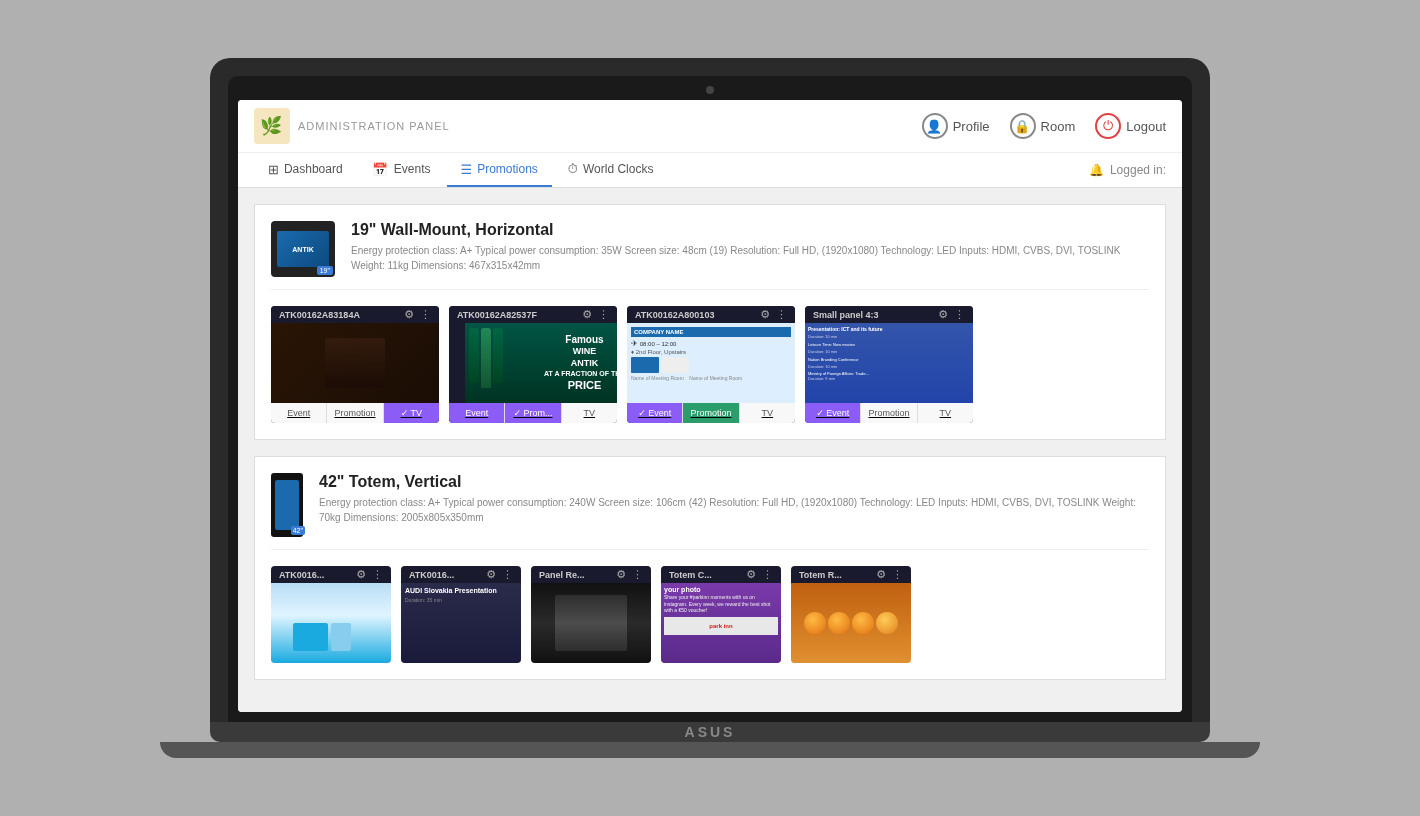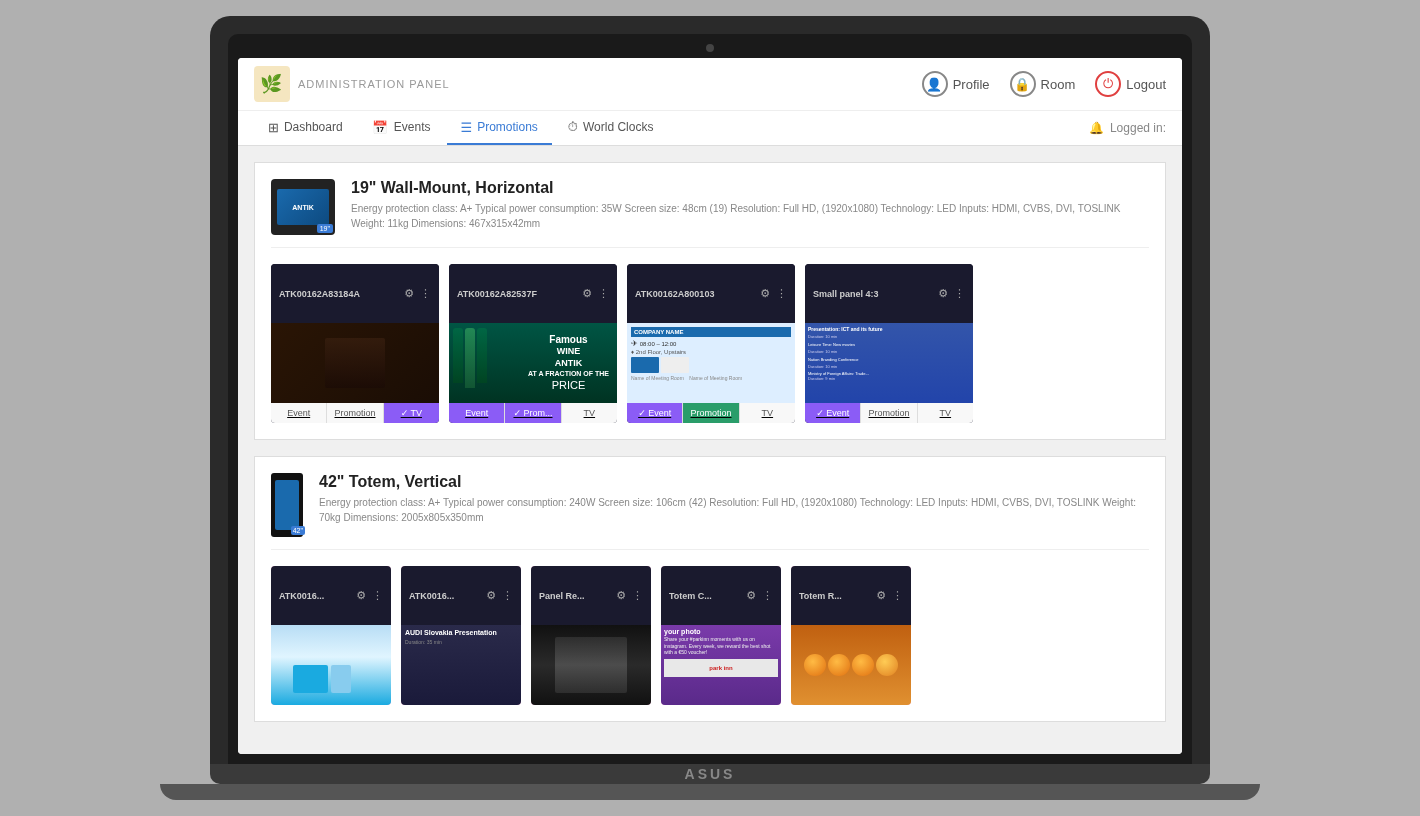--- a/index.html
+++ b/index.html
@@ -250,21 +250,21 @@
     .panel-card {
       background: #1a1a2e;
       border-radius: 4px;
       overflow: hidden;
       width: 168px;
       flex-shrink: 0;
     }
 
     .panel-card-header {
       background: #1a1a2e;
-      padding: 23px 8px;
+      padding: 2px 8px;
       display: flex;
       align-items: center;
       justify-content: space-between;
     }
 
     .panel-card-id {
       font-size: 9px;
       color: #ccc;
       font-weight: bold;
     }
@@ -480,27 +480,27 @@
 
               <div class="panel-card">
                 <div class="panel-card-header">
                   <span class="panel-card-id">ATK00162A82537F</span>
                   <div class="panel-card-actions">
                     <span class="gear-icon">⚙</span>
                     <span class="dots-icon">⋮</span>
                   </div>
                 </div>
                 <div class="panel-card-preview">
-                  <div style="background: linear-gradient(180deg,#005544,#003322); width:100%; height:100%; display:flex; align-items:center; justify-content:center; position:relative;">
+                  <div style="background: linear-gradient(180deg,#005544,#003322); width:100%; height:100%; display:flex; align-items:center; justify-content:center; position:relative;margin-left:16px;">
                     <div style="text-align:center; color:#fff; font-size:9px; font-weight:bold; line-height:1.3; position:absolute; right:8px; top:10px;">
                       <div style="font-size:10px;">Famous</div>
                       <div>WINE</div>
                       <div>ANTIK</div>
                       <div style="font-size:7px;">AT A FRACTION OF THE</div>
-                      <div style="font-size:11px; font-weight:400;">PRICE</div>
+                      <div style="font-size:11px; font-weight:700;">PRICE</div>
                     </div>
 
                     <div style="display:flex; gap:2px; position:absolute; left:4px; top:5px;">
                       <div style="width:10px; height:55px; background:linear-gradient(180deg,#006644,#004422); border-radius:3px 3px 0 0;"></div>
                       <div style="width:10px; height:60px; background:linear-gradient(180deg,#228855,#115533); border-radius:3px 3px 0 0;"></div>
                       <div style="width:10px; height:55px; background:linear-gradient(180deg,#006644,#004422); border-radius:3px 3px 0 0;"></div>
                     </div>
                   </div>
                 </div>
                 <div class="panel-card-footer">

